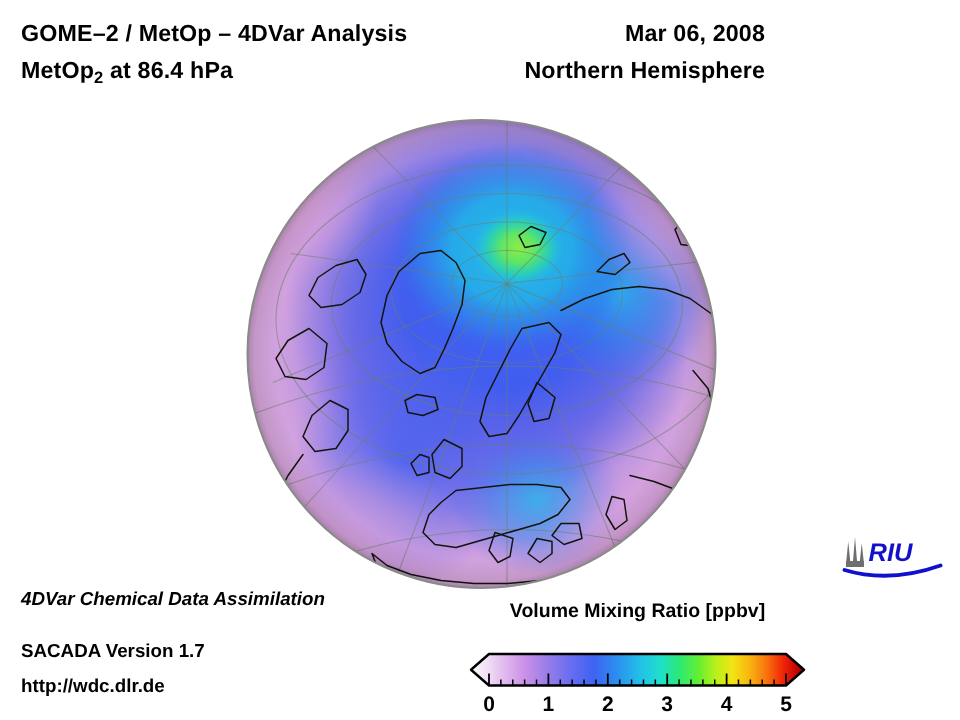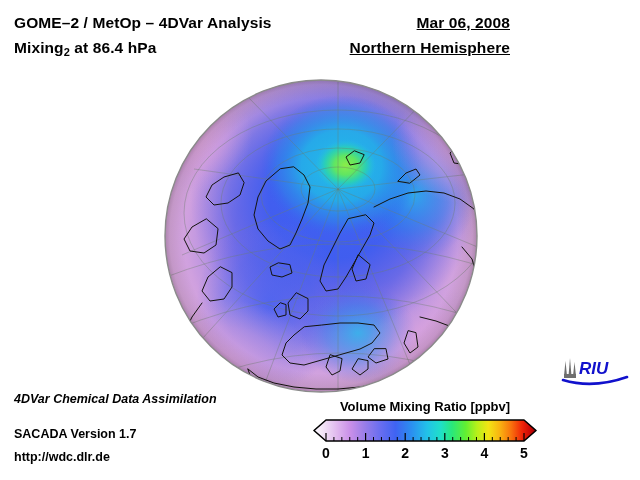--- a/index.html
+++ b/index.html
@@ -7,21 +7,21 @@
     width:640px;height:480px;
     background:#ffffff;
     font-family:"Liberation Sans", sans-serif;
     overflow:hidden;
     position:relative;
   }
   #page{position:absolute;inset:0;width:524px;height:480px;}
 
   
   .hdr-left{position:absolute;left:14px;top:10px;}
-  .hdr-right{position:absolute;right:14px;top:10px;text-align:right;text-decoration:underline;}
+  .hdr-right{position:absolute;right:14px;top:10px;text-align:right;}
   .hdr-line{
     font-size:15.5px;font-weight:bold;color:#000;
     letter-spacing:0.1px;line-height:25px;white-space:nowrap;
   }
   .sub{font-size:11px;vertical-align:-3px;}
 
   
   #globe-wrap{position:absolute;left:162px;top:77px;width:318px;height:318px;}
   #globe-svg{position:absolute;left:0;top:0;}
 
@@ -29,21 +29,21 @@
   .foot{position:absolute;left:14px;}
   .foot-line{font-size:12.5px;font-weight:bold;color:#000;line-height:23px;white-space:nowrap;}
   #foot1{top:388px;font-style:italic;}
   #foot2{top:423px;}
   #foot3{top:446px;}
 
   
   #cb-block{position:absolute;left:312px;top:399px;width:226px;}
   #cb-title{
     font-size:13px;font-weight:bold;color:#000;text-align:center;
-    white-space:nowrap;margin-bottom:4px;
+    white-space:nowrap;margin-bottom:20px;
   }
   #cb-svg{display:block;}
   #cb-ticklabels{
     position:relative;height:20px;margin-top:1px;
   }
   .cb-tl{
     position:absolute;top:0;transform:translateX(-50%);
     font-size:14px;font-weight:bold;color:#000;
   }
 
@@ -51,21 +51,21 @@
   #riu-logo{position:absolute;left:559px;top:354px;}
   #dlr-logo{position:absolute;left:566px;top:414px;}
 </style>
 </head>
 <body>
 
 <div id="page">
 
   <div class="hdr-left">
     <div class="hdr-line">GOME–2 / MetOp – 4DVar Analysis</div>
-    <div class="hdr-line"><span>Mixing</span><span class="sub">2</span><span> at 86.4 hPa</span></div>
+    <div class="hdr-line"><span>MetOp</span><span class="sub">2</span><span> at 86.4 hPa</span></div>
   </div>
 
   <div class="hdr-right">
     <div class="hdr-line">Mar 06, 2008</div>
     <div class="hdr-line">Northern Hemisphere</div>
   </div>
 
   <div id="globe-wrap">
     <svg id="globe-svg" width="318" height="318" viewBox="0 0 318 318">
       <defs>

